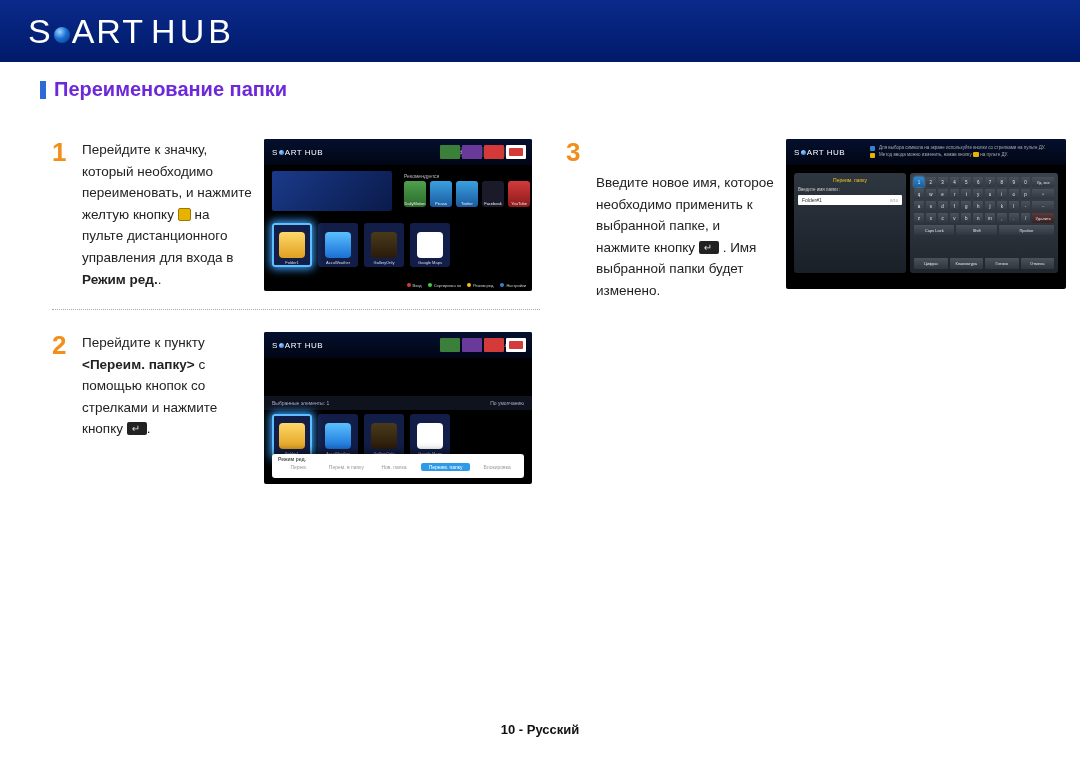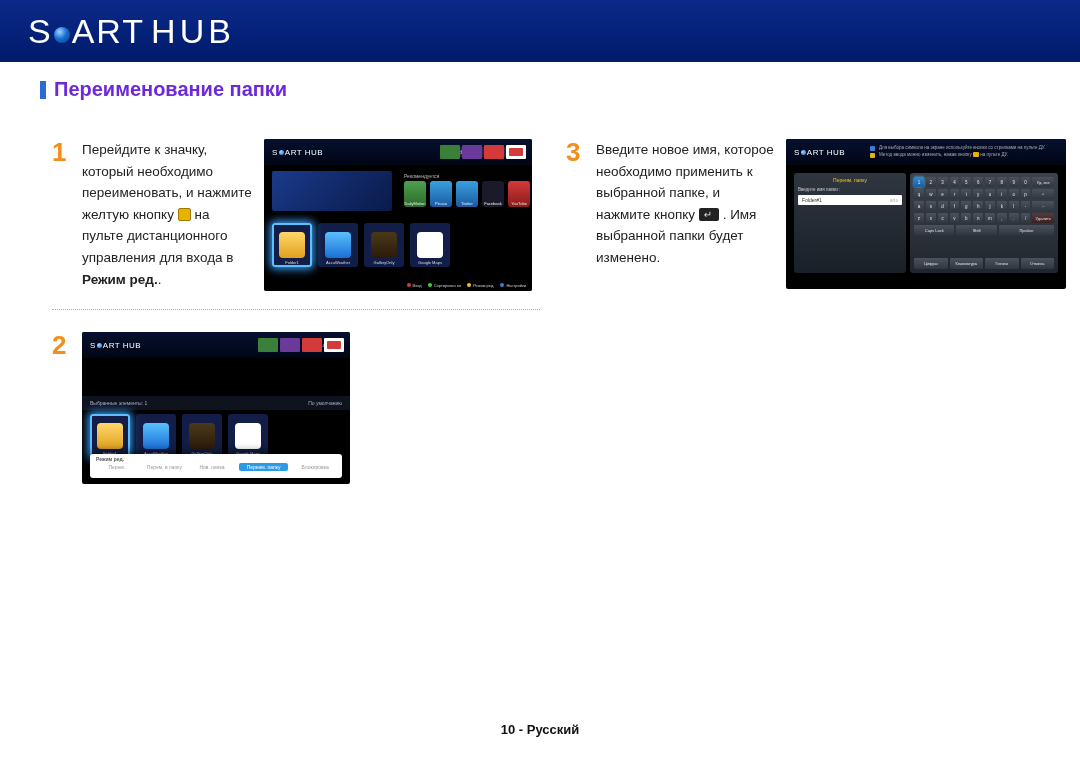--- a/index.html
+++ b/index.html
@@ -75,21 +75,21 @@
   .step-body {
     display: flex;
     gap: 10px;
   }
   .step-text {
     font-size: 13.5px;
     line-height: 1.6;
     color: #222;
     width: 172px;
   }
-  .right-col .step-text { width: 180px; }
+  .right-col .step-text { width: 180px; margin-top: 33px; }
   .step-text .bold { font-weight: 700; }
   .remote-btn {
     display: inline-block;
     width: 13px;
     height: 13px;
     background: #e6b300;
     border: 1px solid #a07800;
     border-radius: 2px;
     vertical-align: -2px;
   }
@@ -411,20 +411,26 @@
           </div>
         </div>
       </div>
     </div>
 
     <hr class="hr-dotted">
 
     <div class="step">
       <div class="step-num">2</div>
       <div class="step-body">
+        <div class="step-text">
+          <span>Перейдите к пункту </span>
+          <span class="bold">&lt;Переим. папку&gt;</span>
+          <span> с помощью кнопок со стрелками и нажмите кнопку </span>
+          <span class="enter-btn"></span><span>.</span>
+        </div>
 
         <div class="mock mock2">
           <div class="mock-header">
             <div class="mock-logo">
                 <span>S</span>
                 <span class="mini-ball"></span>
                 <span>ART HUB</span>
               </div>
             <div style="color:#aac;font-size:5px">Samsung Apps</div>
           </div>

